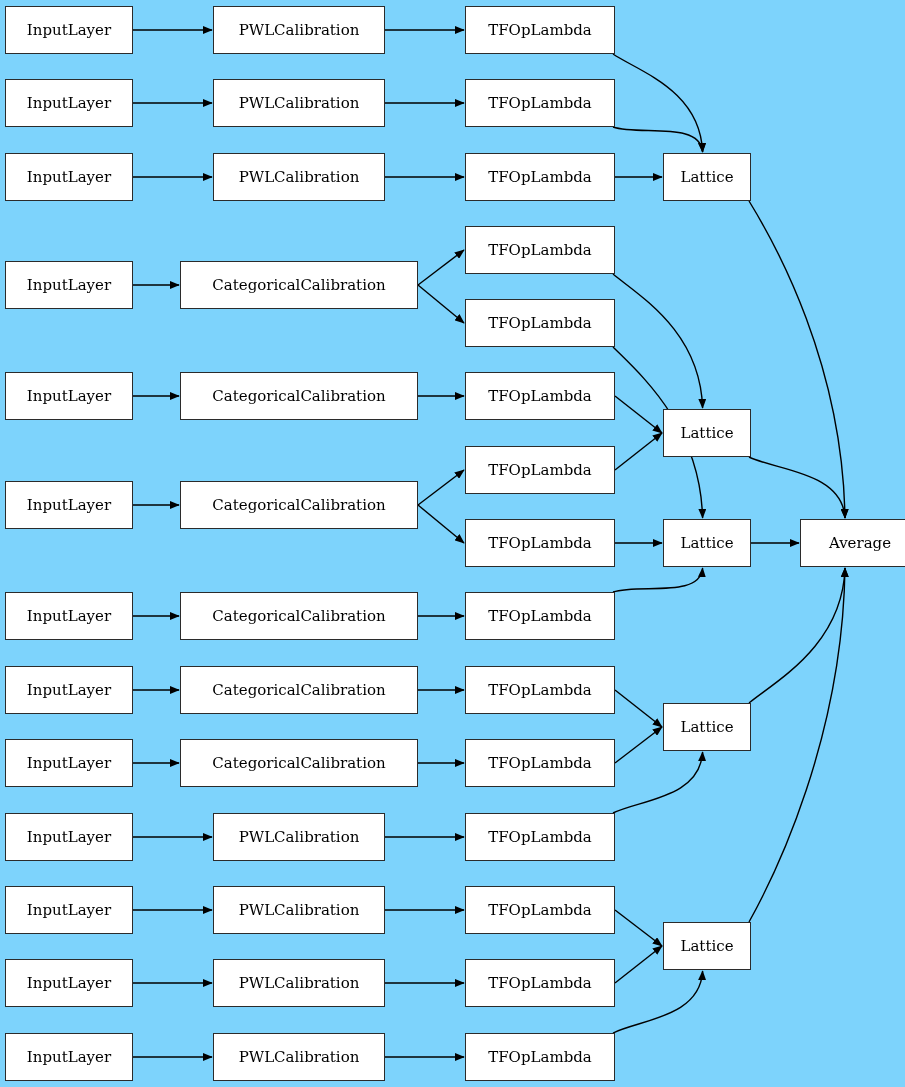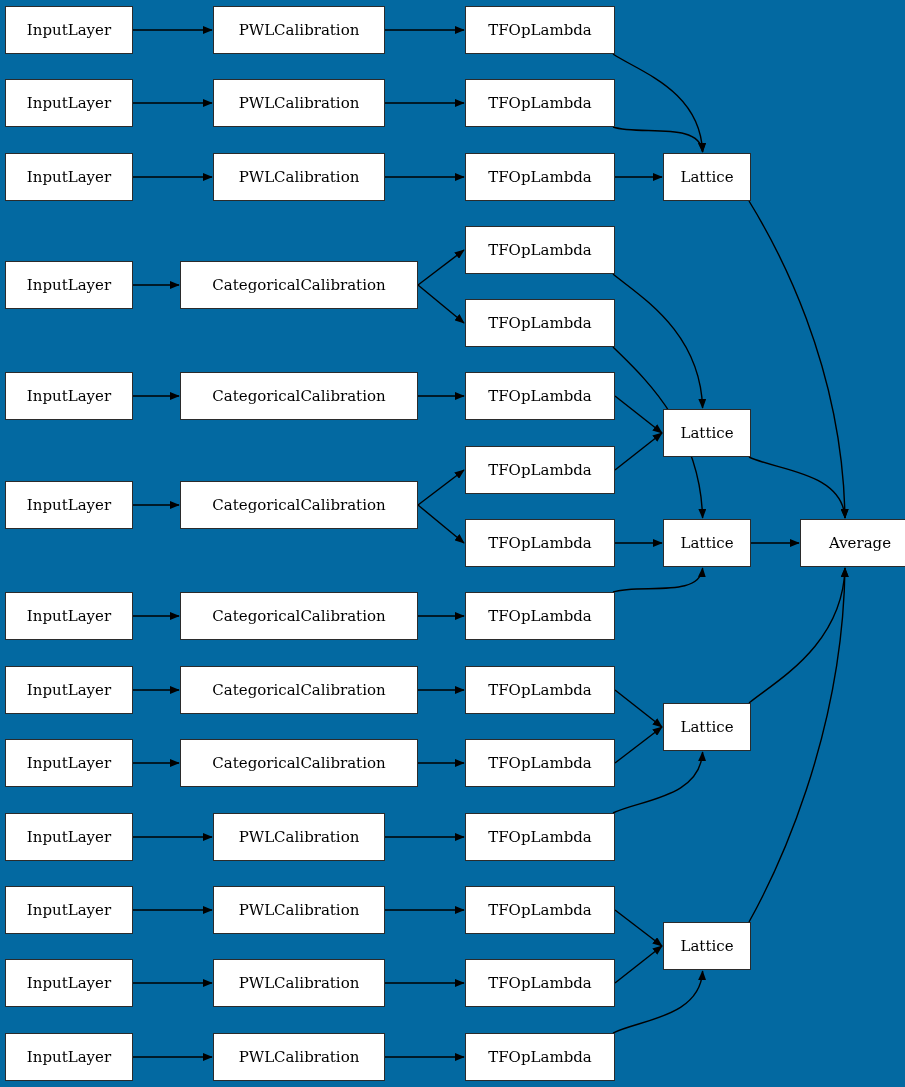--- a/index.html
+++ b/index.html
@@ -1,17 +1,17 @@
 <!DOCTYPE html>
 <html><head>
 <meta charset="utf-8">
 <style>
   html,body{margin:0;padding:0;background:#ffffff;}
   body{width:905px;height:1087px;font-family:"DejaVu Serif",serif;}
-  #stage{position:relative;width:905px;height:1087px;overflow:hidden;background:#0369a1;}
+  #stage{position:relative;width:905px;height:1087px;overflow:hidden;background:#7dd3fc;}
   svg.edges{position:absolute;left:0;top:0;width:905px;height:1087px;pointer-events:none;}
   .node{position:absolute;box-sizing:border-box;border:1px solid #2b2b2b;background:#ffffff;
         display:flex;align-items:center;justify-content:center;
         font-family:"DejaVu Serif",serif;font-size:15px;color:#000;line-height:1;
         white-space:nowrap;}
   .node span{pointer-events:none;}
 </style>
 </head>
 <body>
 

